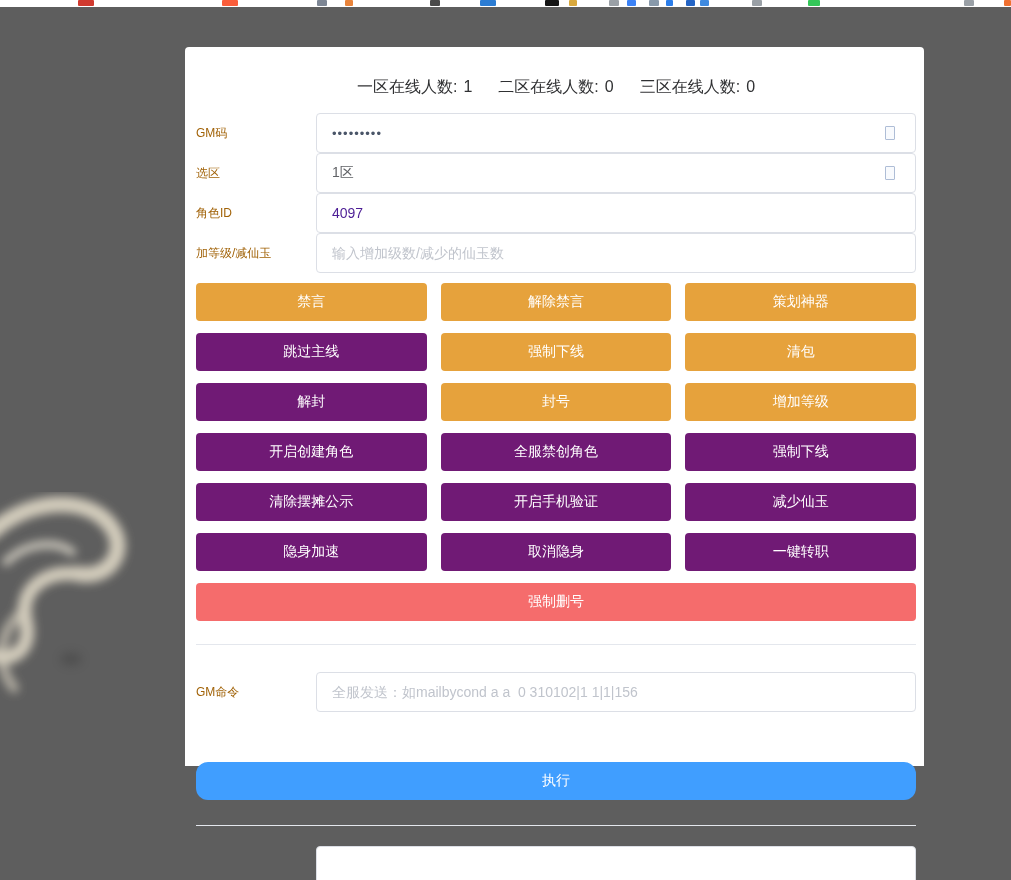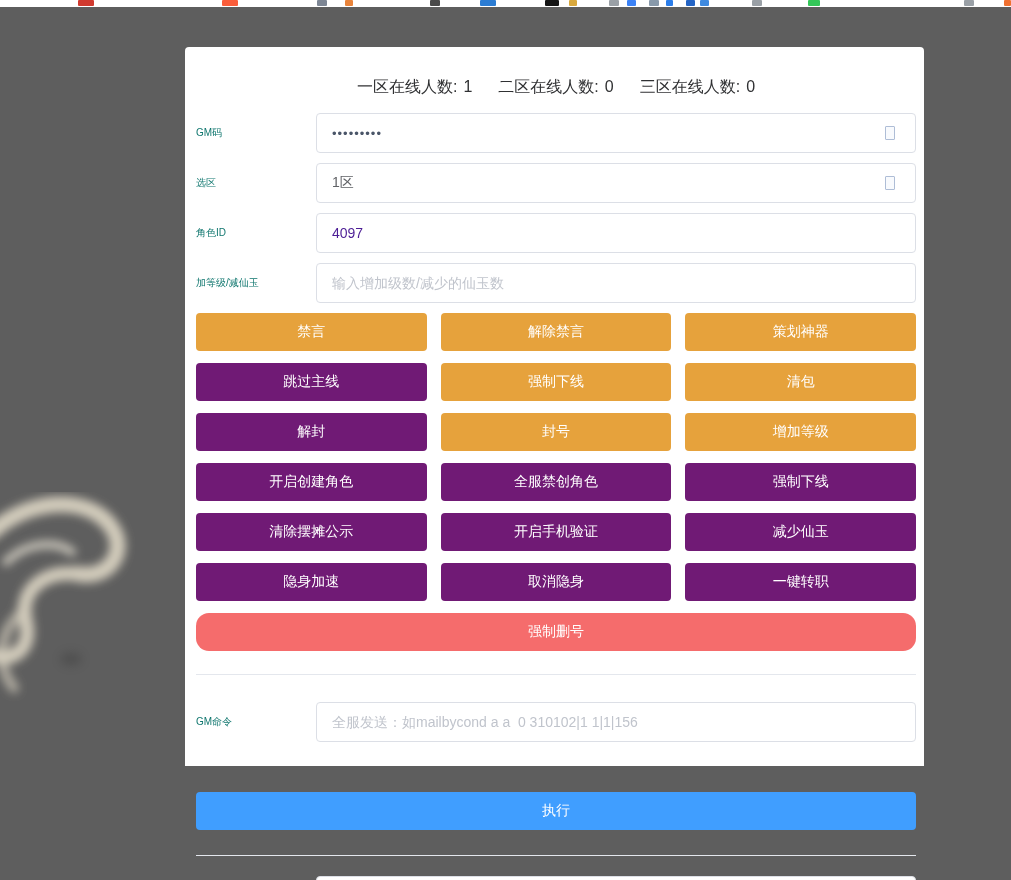--- a/index.html
+++ b/index.html
@@ -20,44 +20,44 @@
   .card {
     position:absolute; left:185px; top:47px; width:739px; height:719px;
     background:#ffffff; border-radius:4px 4px 0 0; z-index:2;
     padding:0 8px 0 11px;
   }
   .title-row { margin-top:30px; display:flex; justify-content:center; gap:26px;
                font-size:16px; color:#303133; }
   .title-item { white-space:nowrap; }
   .title-item .val { margin-left:6px; }
   
-  .form-row { display:flex; align-items:center; height:40px; margin-top:10px; }
+  .form-row { display:flex; align-items:center; height:40px; }
   .form-row.first { margin-top:15px; }
-  .f-label { flex:0 0 120px; font-size:10px; color:#0f766e; padding-right:12px; }
+  .f-label { flex:0 0 120px; font-size:12px; color:#a16207; padding-right:12px; }
   .f-control { position:relative; flex:1; height:40px; border:1px solid #dcdfe6; border-radius:4px;
                background:#fff; display:flex; align-items:center; padding:0 15px;
                font-size:14px; color:#606266; }
   .f-control input { border:none; outline:none; width:100%; font-size:14px; color:#4c1d95;
                      font-family:inherit; background:transparent; }
   .f-control input::placeholder { color:#c0c4cc; }
   .masked { letter-spacing:1px; font-size:13px; color:#4a5568; }
   .tofu { position:absolute; right:20px; top:50%; transform:translateY(-50%);
           width:10px; height:14px; border:1px solid #aebdd6; background:#f8fafd; border-radius:1px; }
   
   .btn-row { display:flex; gap:14px; height:38px; margin-top:12px; }
   .btn-row.first { margin-top:10px; }
   .abtn { flex:1; border:none; border-radius:4px; color:#ffffff; font-size:14px;
           font-family:inherit; cursor:pointer; display:flex; align-items:center; justify-content:center; }
   .c-orange { background:#e6a23c; }
   .c-blue   { background:#701a75; }
-  .c-red    { background:#f56c6c;border-radius:13px; }
+  .c-red    { background:#f56c6c; }
   .divider { height:1px; background:#e4e7ed; margin-top:23px; }
   .divider.second { margin-top:25px; }
   .gm-row { margin-top:27px; }
-  .exec-btn { margin-top:50px; width:100%; height:38px; border:none; border-radius:4px;
+  .exec-btn { margin-top:50px; width:100%; height:38px; border:none; border-radius:12px;
               background:#409eff; color:#fff; font-size:14px; font-family:inherit; cursor:pointer; }
   .bottom-input { margin-top:20px; margin-left:120px; width:600px; height:40px;
                   border:1px solid #dcdfe6; border-radius:4px; background:#fff; }
 </style>
 </head>
 <body>
 
 <div class="top-strip">
     <div class="favicon" style="left: 78px; width: 16px; background: rgb(208, 58, 47);"></div>
     <div class="favicon" style="left: 222px; width: 16px; background: rgb(250, 93, 58);"></div>

